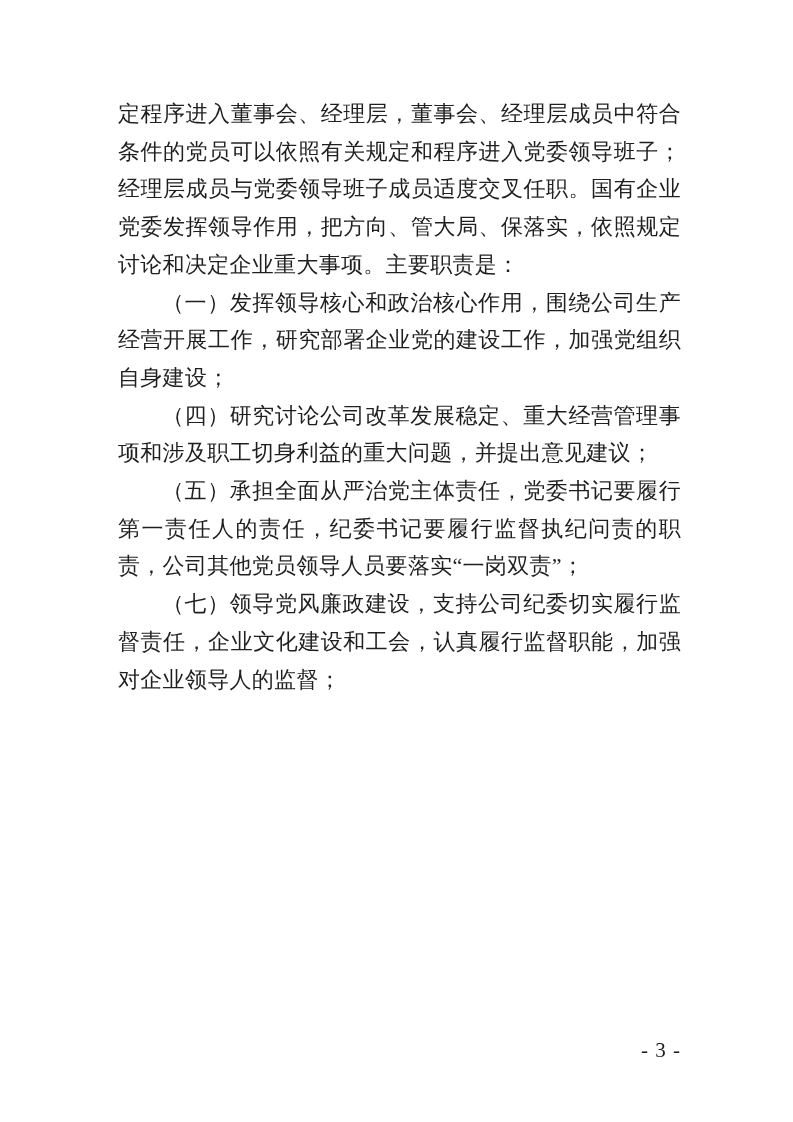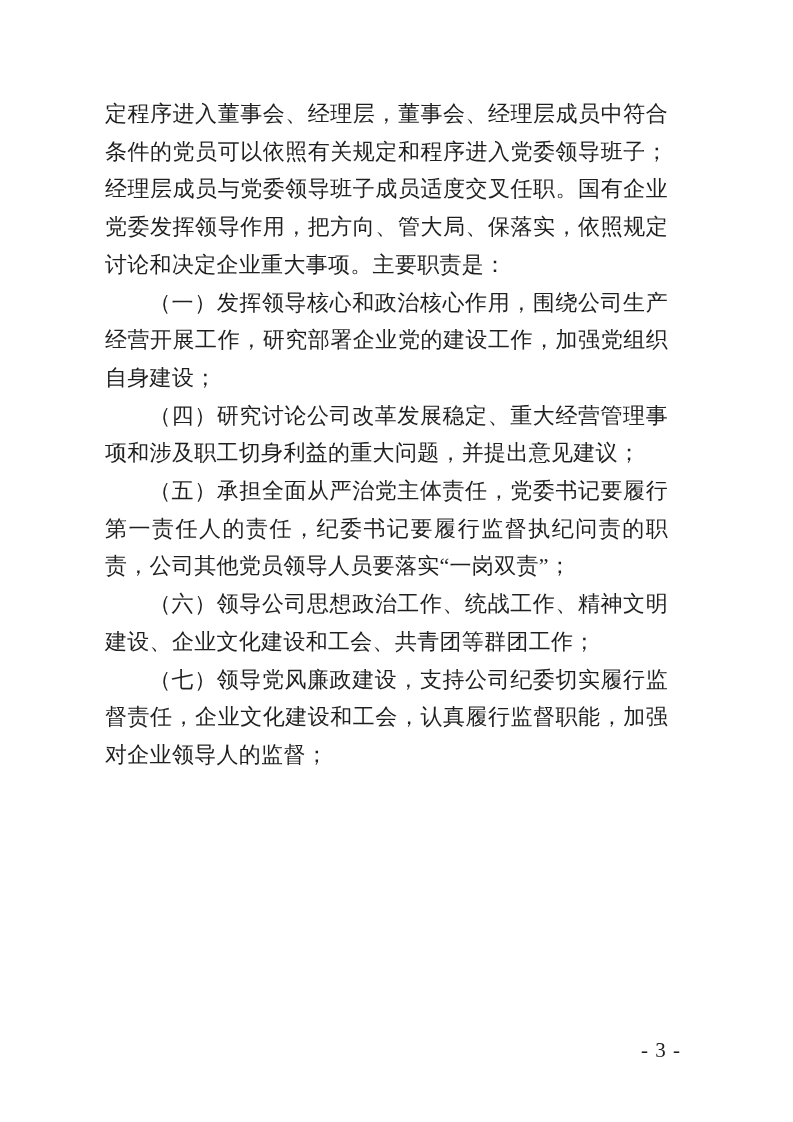--- a/index.html
+++ b/index.html
@@ -11,21 +11,21 @@
     position: relative;
     width: 793px;
     height: 1122px;
     background: #ffffff;
     overflow: hidden;
     font-family: "Liberation Serif", "DejaVu Serif", serif;
     color: #1f1f1f;
   }
   .body-text {
     position: absolute;
-    left: 105px;
+    left: 118px;
     top: 95px;
     width: 563px;
   }
   .para {
     margin: 0;
     padding: 0;
     font-size: 22px;
     line-height: 37.7px;
     text-align: justify;
     text-justify: inter-ideograph;
@@ -52,17 +52,16 @@
 </style>
 </head>
 <body>
 
 <div class="page">
   <div class="body-text">
     <p class="para no-indent">定程序进入董事会、经理层，董事会、经理层成员中符合条件的党员可以依照有关规定和程序进入党委领导班子；经理层成员与党委领导班子成员适度交叉任职。国有企业党委发挥领导作用，把方向、管大局、保落实，依照规定讨论和决定企业重大事项。主要职责是：</p>
     <p class="para">（一）发挥领导核心和政治核心作用，围绕公司生产经营开展工作，研究部署企业党的建设工作，加强党组织自身建设；</p>
     <p class="para">（四）研究讨论公司改革发展稳定、重大经营管理事项和涉及职工切身利益的重大问题，并提出意见建议；</p>
     <p class="para">（五）承担全面从严治党主体责任，党委书记要履行第一责任人的责任，纪委书记要履行监督执纪问责的职责，公司其他党员领导人员要落实“一岗双责”；</p>
-    <p class="para">（六）领导公司思想政治工作、统战工作、精神文明建设、企业文化建设和工会、共青团等群团工作；</p>
     <p class="para">（七）领导党风廉政建设，支持公司纪委切实履行监督责任，企业文化建设和工会，认真履行监督职能，加强对企业领导人的监督；</p>
   </div>
   <div class="page-number">- 3 -</div>
 </div>
 
 </body></html>

